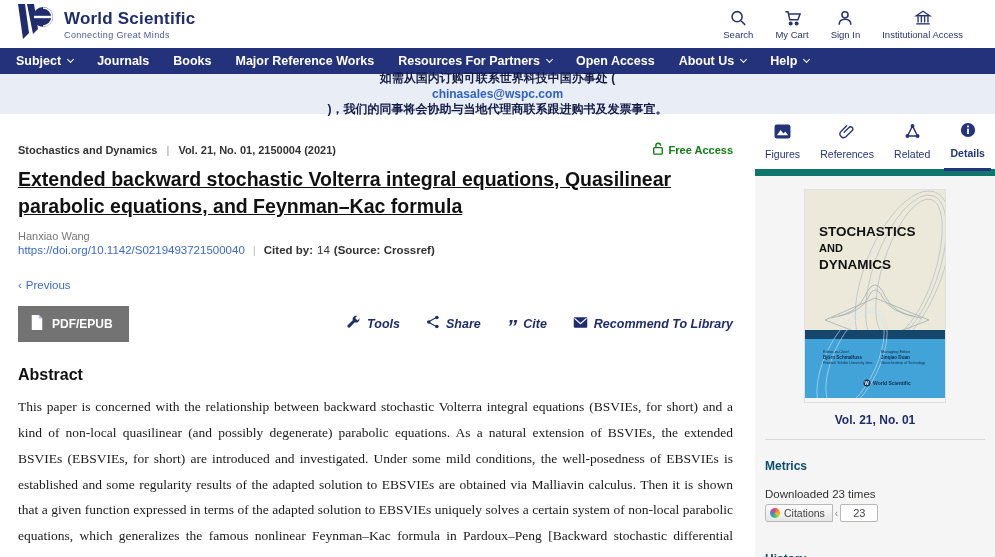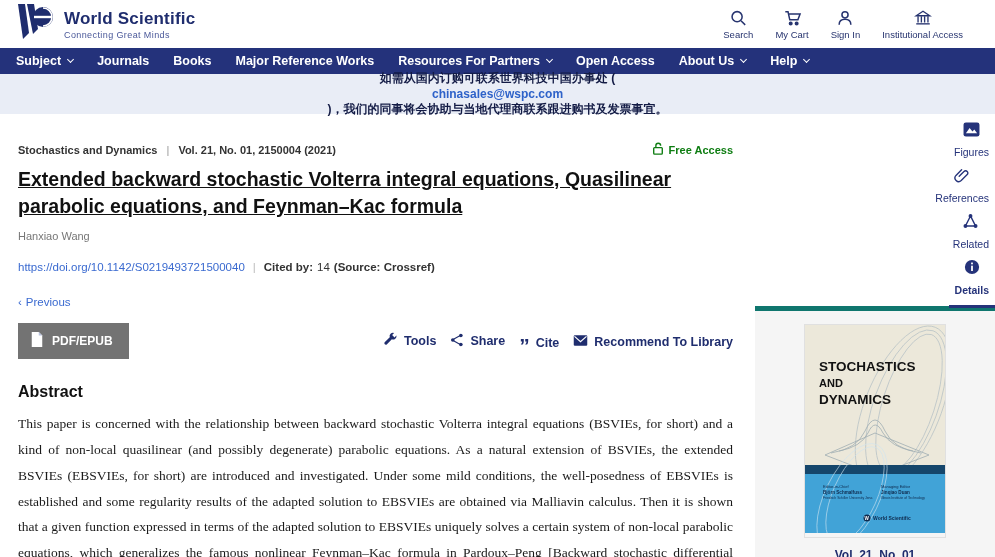--- a/index.html
+++ b/index.html
@@ -32,38 +32,38 @@
 
   
   .crumb-row { display:flex; justify-content:space-between; align-items:center; }
   .crumb { font-size:11px; color:#333; }
   .crumb .jname { font-weight:bold; color:#333; cursor:pointer; }
   .crumb .sep { color:#999; margin:0 6px; }
   .crumb .issue { font-weight:bold; color:#333; }
   .free-access { display:flex; align-items:center; gap:5px; color:#0e7d12; font-size:11px; font-weight:bold; }
   .title { font-size:19.5px; font-weight:bold; color:#111; line-height:1.38; margin-top:9px; max-width:725px;text-decoration:underline; }
   .author { font-size:11px; color:#777; margin-top:10px; cursor:pointer; }
-  .doi-row { margin-top:19px; font-size:11.5px; color:#333; display:flex; align-items:center; }
+  .doi-row { margin-top:2px; font-size:11.5px; color:#333; display:flex; align-items:center; }
   .doi-row a { color:#3a6ad0; text-decoration:none; }
   .doi-row .bar { color:#bbb; margin:0 8px; }
   .doi-row .bold { font-weight:bold; }
   .prev-link { margin-top:23px; font-size:11.5px; color:#3a6ad0; cursor:pointer; }
   .prev-link .lt { margin-right:4px; }
 
   .toolbar { margin-top:15px; display:flex; justify-content:space-between; align-items:center; }
   .pdf-btn { background:#737373; color:#fff; font-size:12px; font-weight:bold; border:none; display:flex; align-items:center; gap:8px; padding:8px 16px 8px 12px; cursor:pointer; }
-  .actions { display:flex; align-items:flex-end; gap:14px; }
+  .actions { display:flex; align-items:center; gap:26px;font-style:italic; }
   .action { display:flex; align-items:center; gap:6px; color:#1f2d6e; font-size:12.5px; font-weight:bold; cursor:pointer; }
   .quote-glyph { font-size:21px; line-height:10px; color:#1f2d6e; font-weight:bold; position:relative; top:3px; }
 
   .abstract-h { font-size:16px; font-weight:bold; color:#111; margin-top:24px; }
   .abstract-p { font-family:"Liberation Serif", serif; font-size:13.5px; color:#1a1a1a; line-height:1.92; text-align:justify; margin-top:10px; max-width:718px; }
 
   
-  .tabs { display:flex; justify-content:space-around; align-items:flex-end; background:#fff; border-bottom:5px solid #0f766e; padding-top:8px;flex-direction:column; }
+  .tabs { display:flex; justify-content:space-around; align-items:flex-end; background:#fff; border-bottom:7px solid #0f766e; padding-top:8px; }
   .tab { display:flex; flex-direction:column; align-items:center; gap:5px; padding:0 6px 9px 6px; cursor:pointer; }
   .tab .tlabel { font-size:10.5px; color:#25337a; }
   .tab.active { border-bottom:3px solid #25337a; margin-bottom:-2px; }
   .tab.active .tlabel { font-weight:bold; }
   .sidebar-body { background:#f5f5f5; flex:1; padding:14px 10px 0 10px; }
   .cover-wrap { display:flex; justify-content:center; }
   .cover { box-shadow:0 0 0 1px #e0e0e0; cursor:pointer; }
   .vol-label { text-align:center; font-size:12px; font-weight:bold; color:#1f2d6e; margin-top:11px; }
   .side-hr { border:none; border-top:1px solid #d9d9d9; margin-top:12px; }
   .side-section-h { font-size:12px; font-weight:bold; color:#0c4a6e; }

